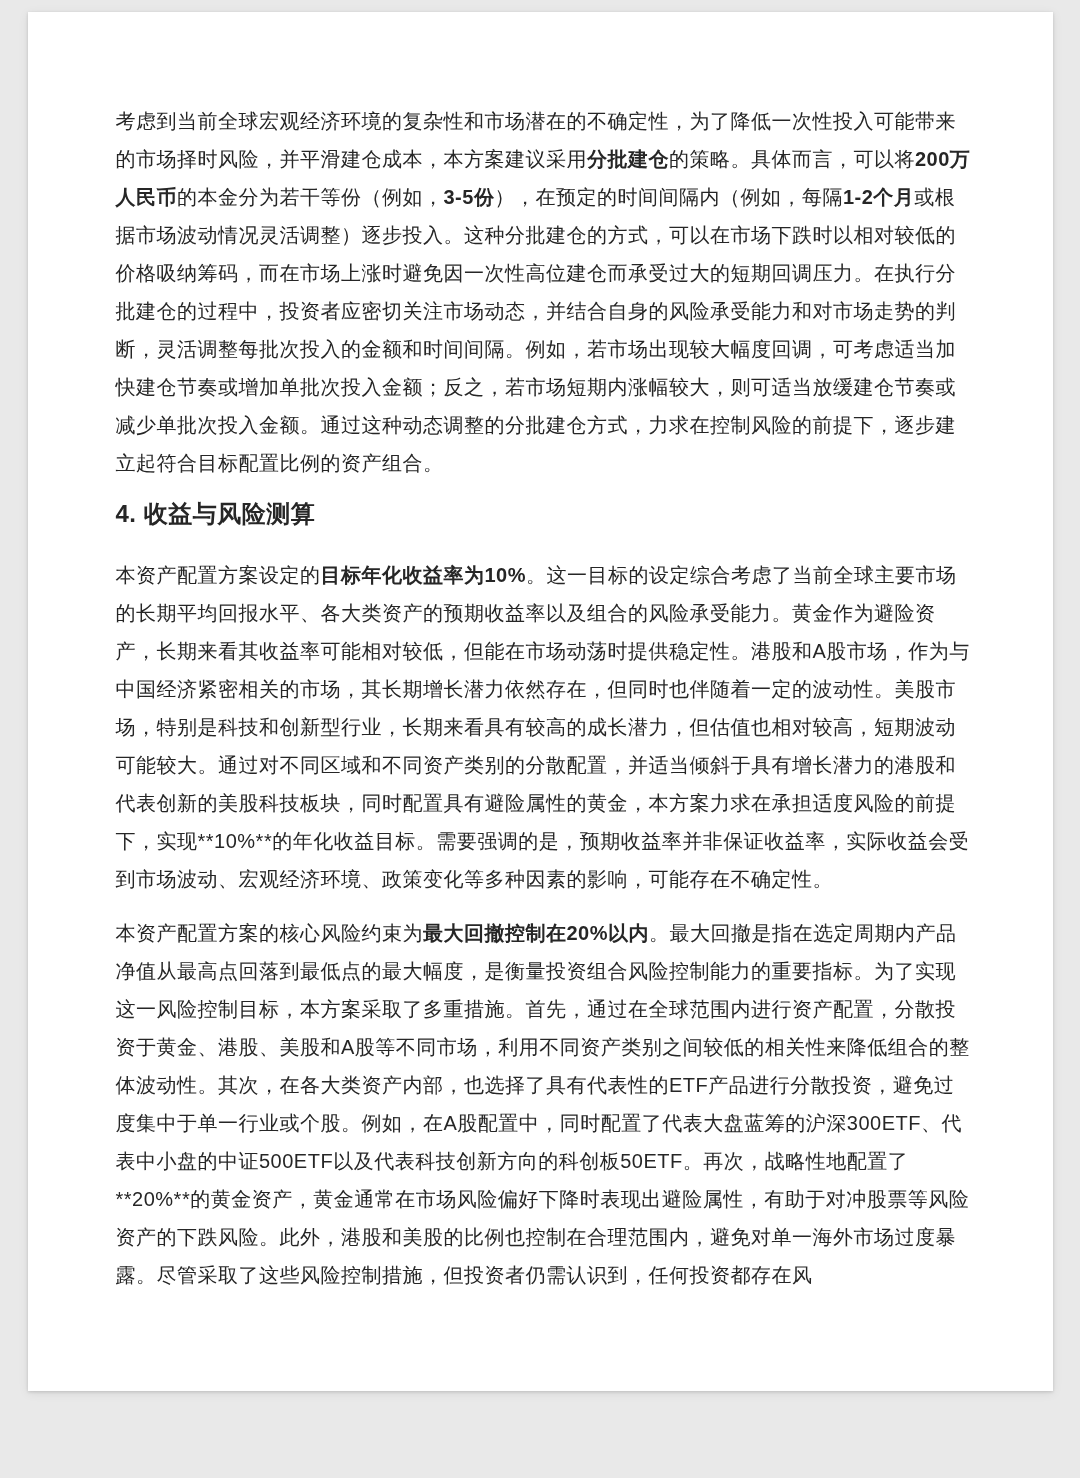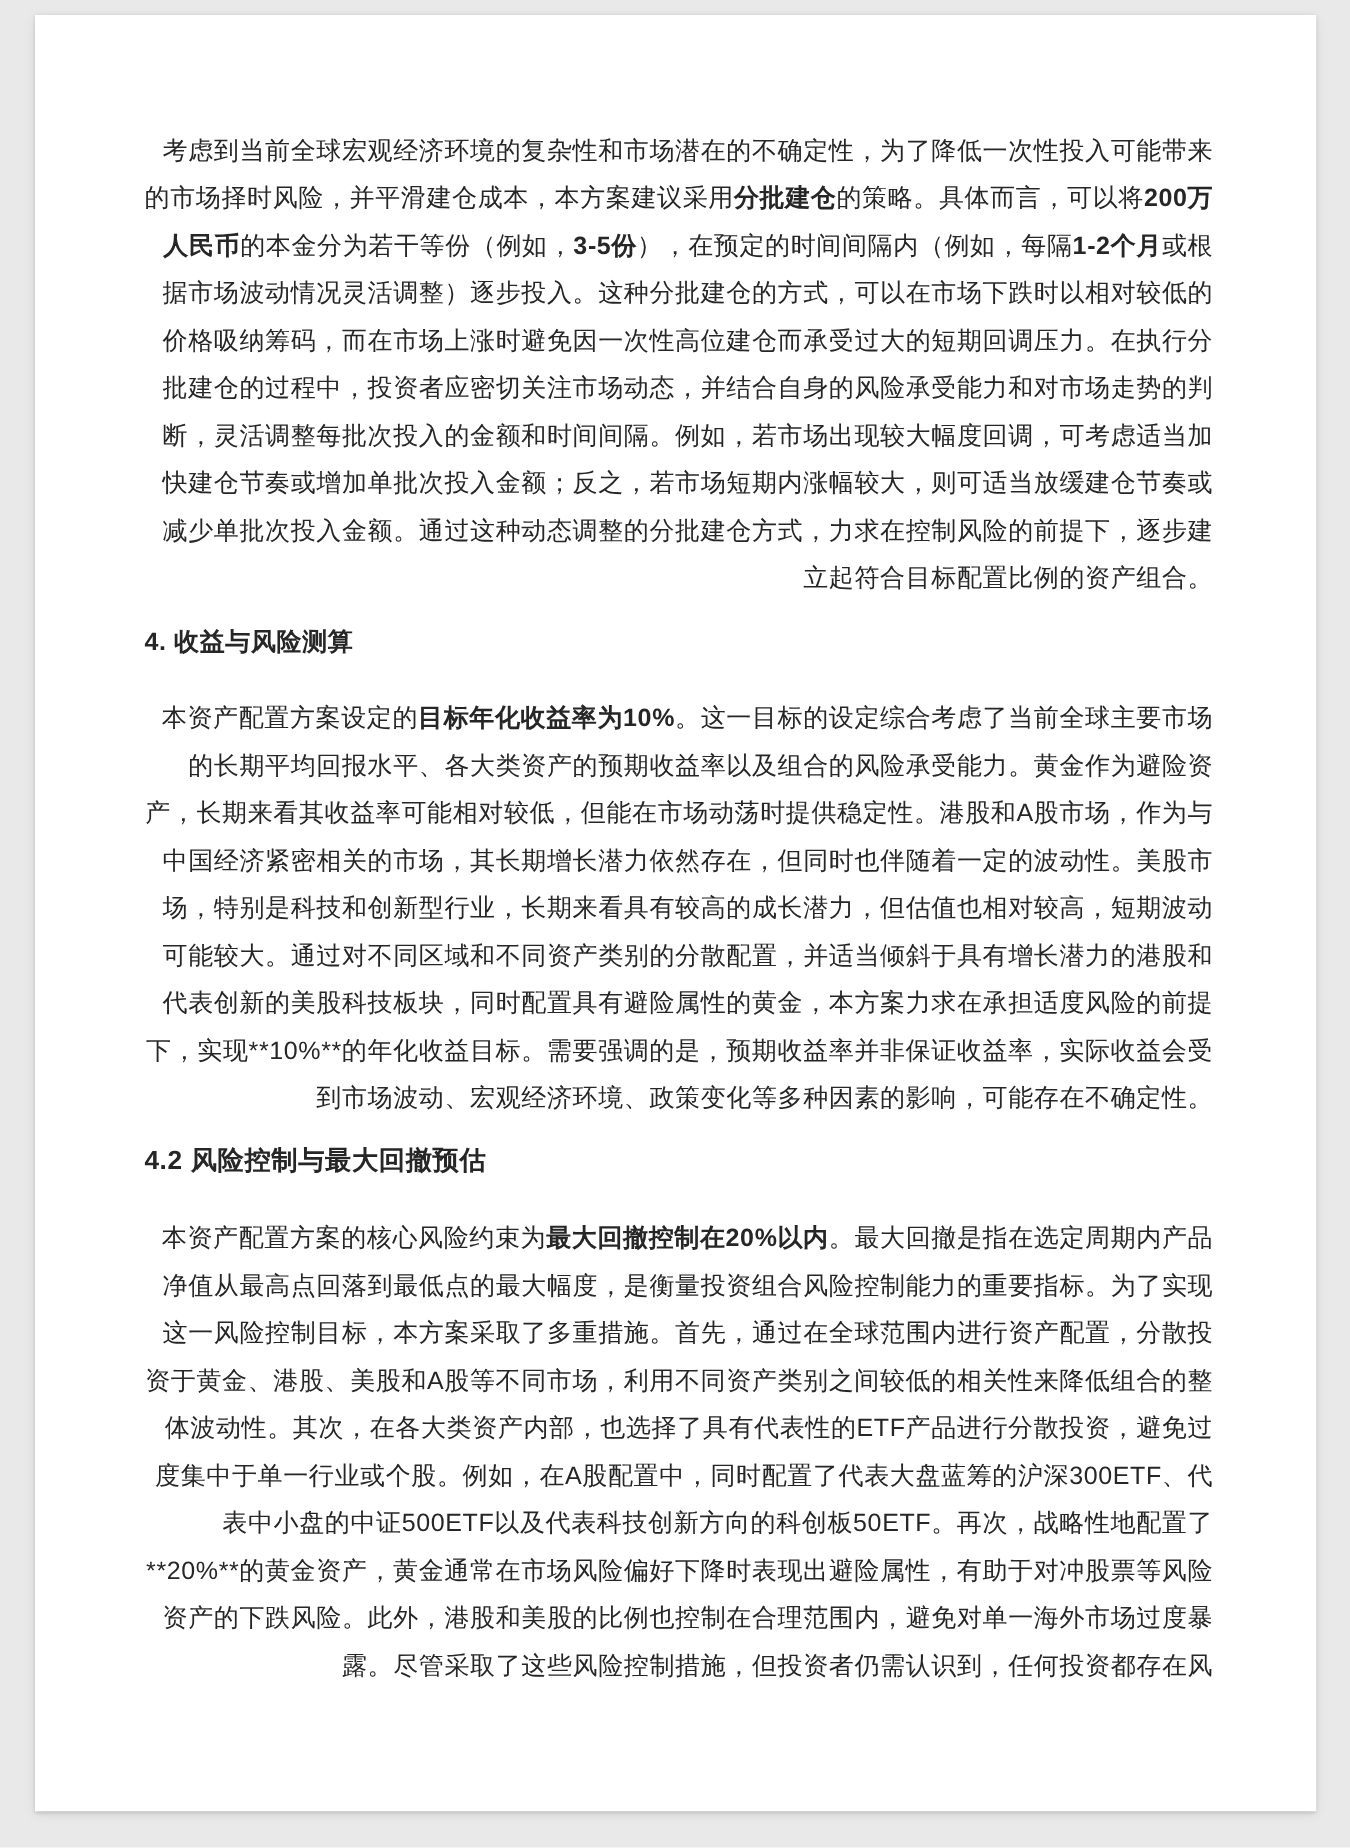--- a/index.html
+++ b/index.html
@@ -16,51 +16,50 @@
   .doc-card {
     width: 1025px;
     box-sizing: border-box;
     margin: 12px auto 27px auto;
     background: #ffffff;
     color: #262626;
     padding: 90px 82px 81px 88px;
     box-shadow: 0 1px 3px rgba(0,0,0,0.14), 0 2px 10px rgba(0,0,0,0.08);
   }
   .doc-card h2 {
-    font-size: 20px;
+    font-size: 24px;
     line-height: 32px;
     font-weight: 700;
     letter-spacing: 0.5px;
     margin: 14px 0 26px 0;
   }
   .doc-card h3 {
     font-size: 21px;
     line-height: 30px;
     font-weight: 700;
     letter-spacing: 0.5px;
     margin: 12px 0 28px 0;
   }
   .doc-card h3:first-child {
     margin-top: 0;
   }
   .doc-card p {
     font-size: 20px;
     line-height: 38px;
     letter-spacing: 0.5px;
     margin: 0 0 16px 0;
-    text-align: right;
+    text-align: left;
     word-break: normal;
     overflow-wrap: break-word;
   }
   .doc-card p strong {
     font-weight: 700;
   }
 </style>
 </head>
 <body style="background-color: rgb(233, 233, 233);">
 
 <main class="doc-card" style="background-color: rgb(255, 255, 255); color: rgb(38, 38, 38);">
   <p>考虑到当前全球宏观经济环境的复杂性和市场潜在的不确定性，为了降低一次性投入可能带来的市场择时风险，并平滑建仓成本，本方案建议采用<strong>分批建仓</strong>的策略。具体而言，可以将<strong>200万人民币</strong>的本金分为若干等份（例如，<strong>3-5份</strong>），在预定的时间间隔内（例如，每隔<strong>1-2个月</strong>或根据市场波动情况灵活调整）逐步投入。这种分批建仓的方式，可以在市场下跌时以相对较低的价格吸纳筹码，而在市场上涨时避免因一次性高位建仓而承受过大的短期回调压力。在执行分批建仓的过程中，投资者应密切关注市场动态，并结合自身的风险承受能力和对市场走势的判断，灵活调整每批次投入的金额和时间间隔。例如，若市场出现较大幅度回调，可考虑适当加快建仓节奏或增加单批次投入金额；反之，若市场短期内涨幅较大，则可适当放缓建仓节奏或减少单批次投入金额。通过这种动态调整的分批建仓方式，力求在控制风险的前提下，逐步建立起符合目标配置比例的资产组合。</p>
   <h2>4. 收益与风险测算</h2>
   <p>本资产配置方案设定的<strong>目标年化收益率为10%</strong>。这一目标的设定综合考虑了当前全球主要市场的长期平均回报水平、各大类资产的预期收益率以及组合的风险承受能力。黄金作为避险资产，长期来看其收益率可能相对较低，但能在市场动荡时提供稳定性。港股和A股市场，作为与中国经济紧密相关的市场，其长期增长潜力依然存在，但同时也伴随着一定的波动性。美股市场，特别是科技和创新型行业，长期来看具有较高的成长潜力，但估值也相对较高，短期波动可能较大。通过对不同区域和不同资产类别的分散配置，并适当倾斜于具有增长潜力的港股和代表创新的美股科技板块，同时配置具有避险属性的黄金，本方案力求在承担适度风险的前提下，实现**10%**的年化收益目标。需要强调的是，预期收益率并非保证收益率，实际收益会受到市场波动、宏观经济环境、政策变化等多种因素的影响，可能存在不确定性。</p>
-  <h3>4.2 风险控制与最大回撤预估</h3>
   <p>本资产配置方案的核心风险约束为<strong>最大回撤控制在20%以内</strong>。最大回撤是指在选定周期内产品净值从最高点回落到最低点的最大幅度，是衡量投资组合风险控制能力的重要指标。为了实现这一风险控制目标，本方案采取了多重措施。首先，通过在全球范围内进行资产配置，分散投资于黄金、港股、美股和A股等不同市场，利用不同资产类别之间较低的相关性来降低组合的整体波动性。其次，在各大类资产内部，也选择了具有代表性的ETF产品进行分散投资，避免过度集中于单一行业或个股。例如，在A股配置中，同时配置了代表大盘蓝筹的沪深300ETF、代表中小盘的中证500ETF以及代表科技创新方向的科创板50ETF。再次，战略性地配置了**20%**的黄金资产，黄金通常在市场风险偏好下降时表现出避险属性，有助于对冲股票等风险资产的下跌风险。此外，港股和美股的比例也控制在合理范围内，避免对单一海外市场过度暴露。尽管采取了这些风险控制措施，但投资者仍需认识到，任何投资都存在风</p>
 </main>
 
 </body></html>

